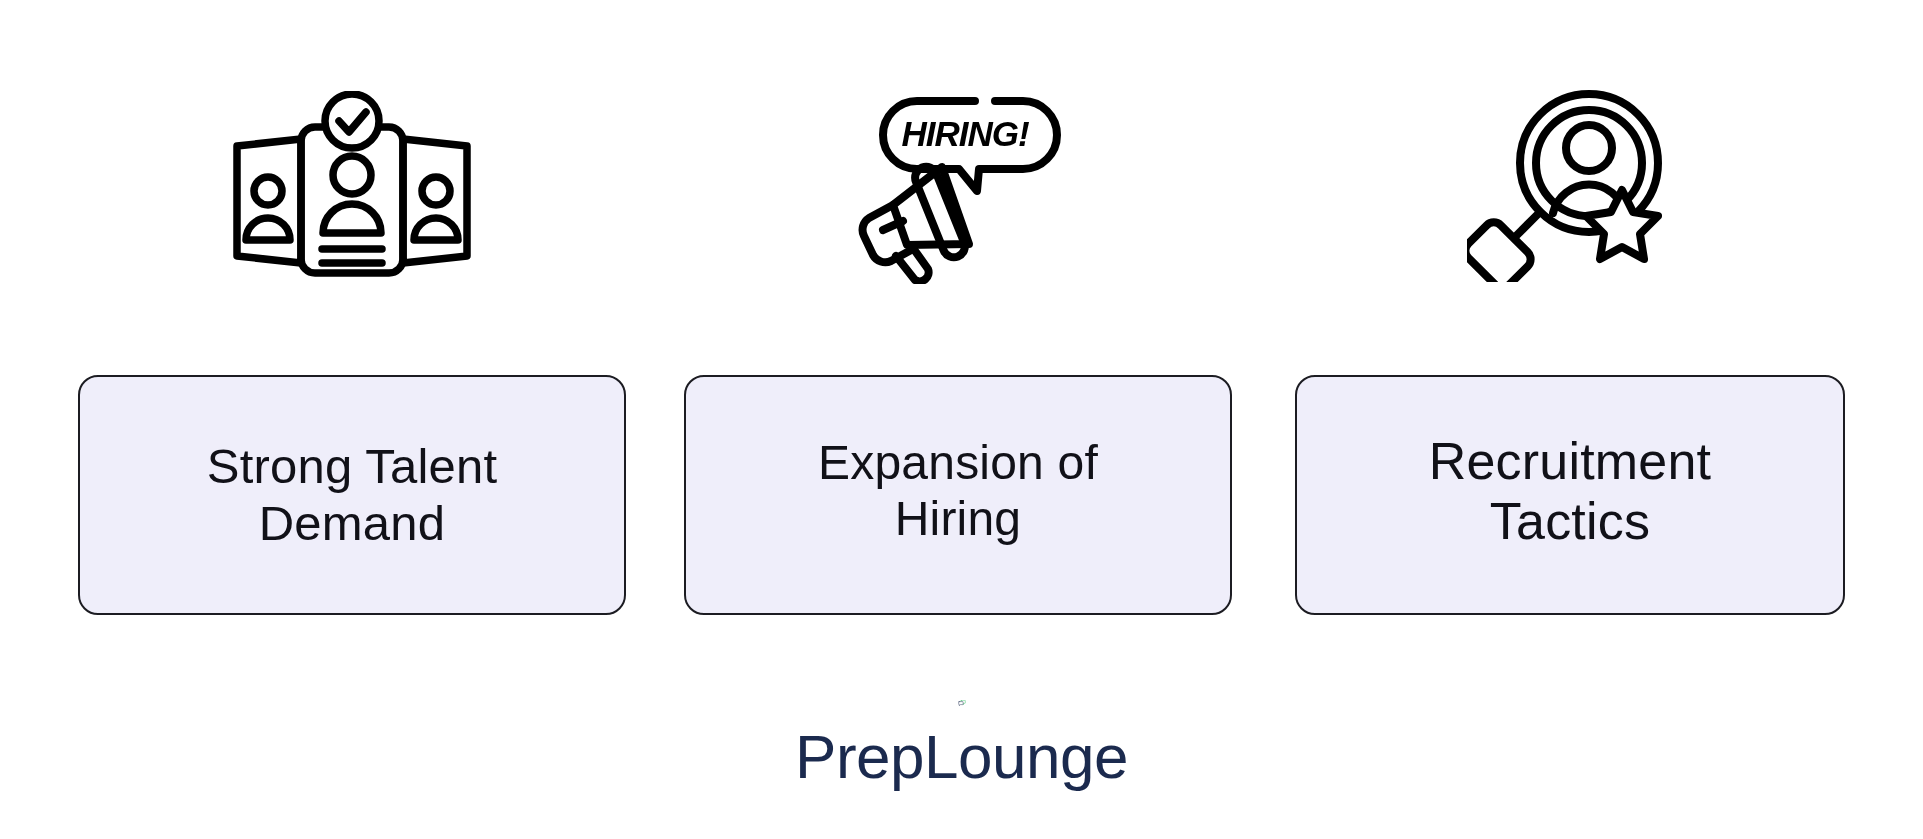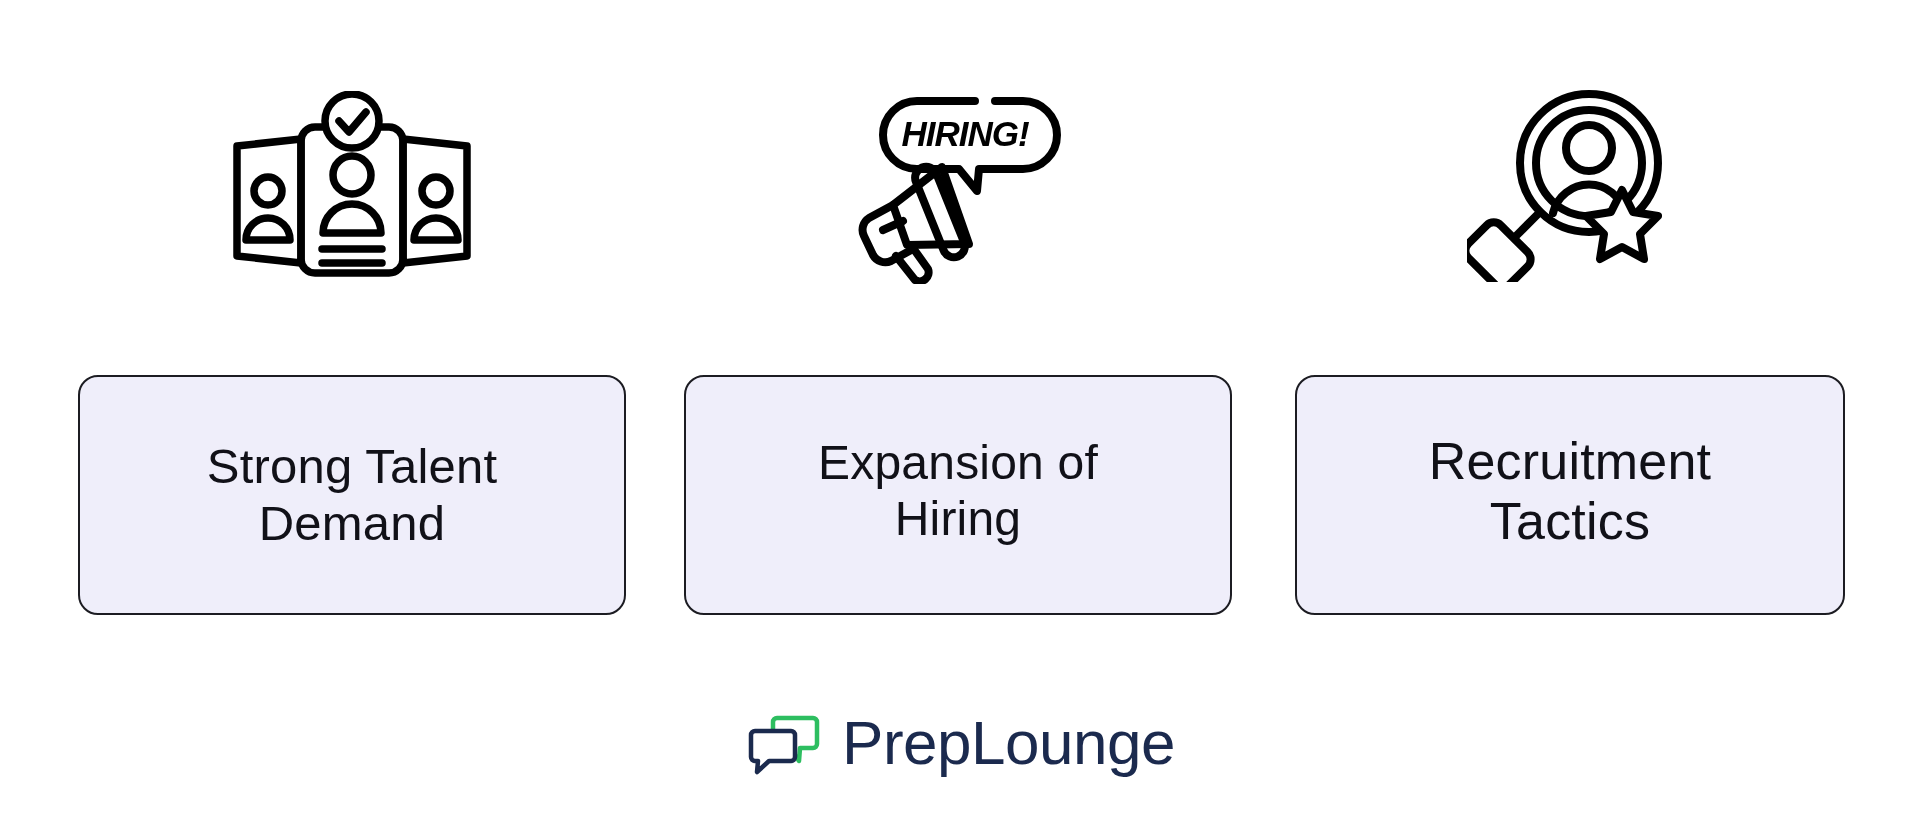--- a/index.html
+++ b/index.html
@@ -77,20 +77,21 @@
   #logo {
     position: absolute;
     left: 0;
     right: 0;
     top: 700px;
     height: 90px;
     display: flex;
     align-items: center;
     justify-content: center;
     gap: 22px;
+    flex-direction: column;
   }
   #logo-mark { display: block; }
   #logo-text {
     font-family: "Liberation Sans", sans-serif;
     font-size: 62px;
     font-weight: 400;
     letter-spacing: -0.5px;
     color: #1B2A4E;
     line-height: 1;
     position: relative;

